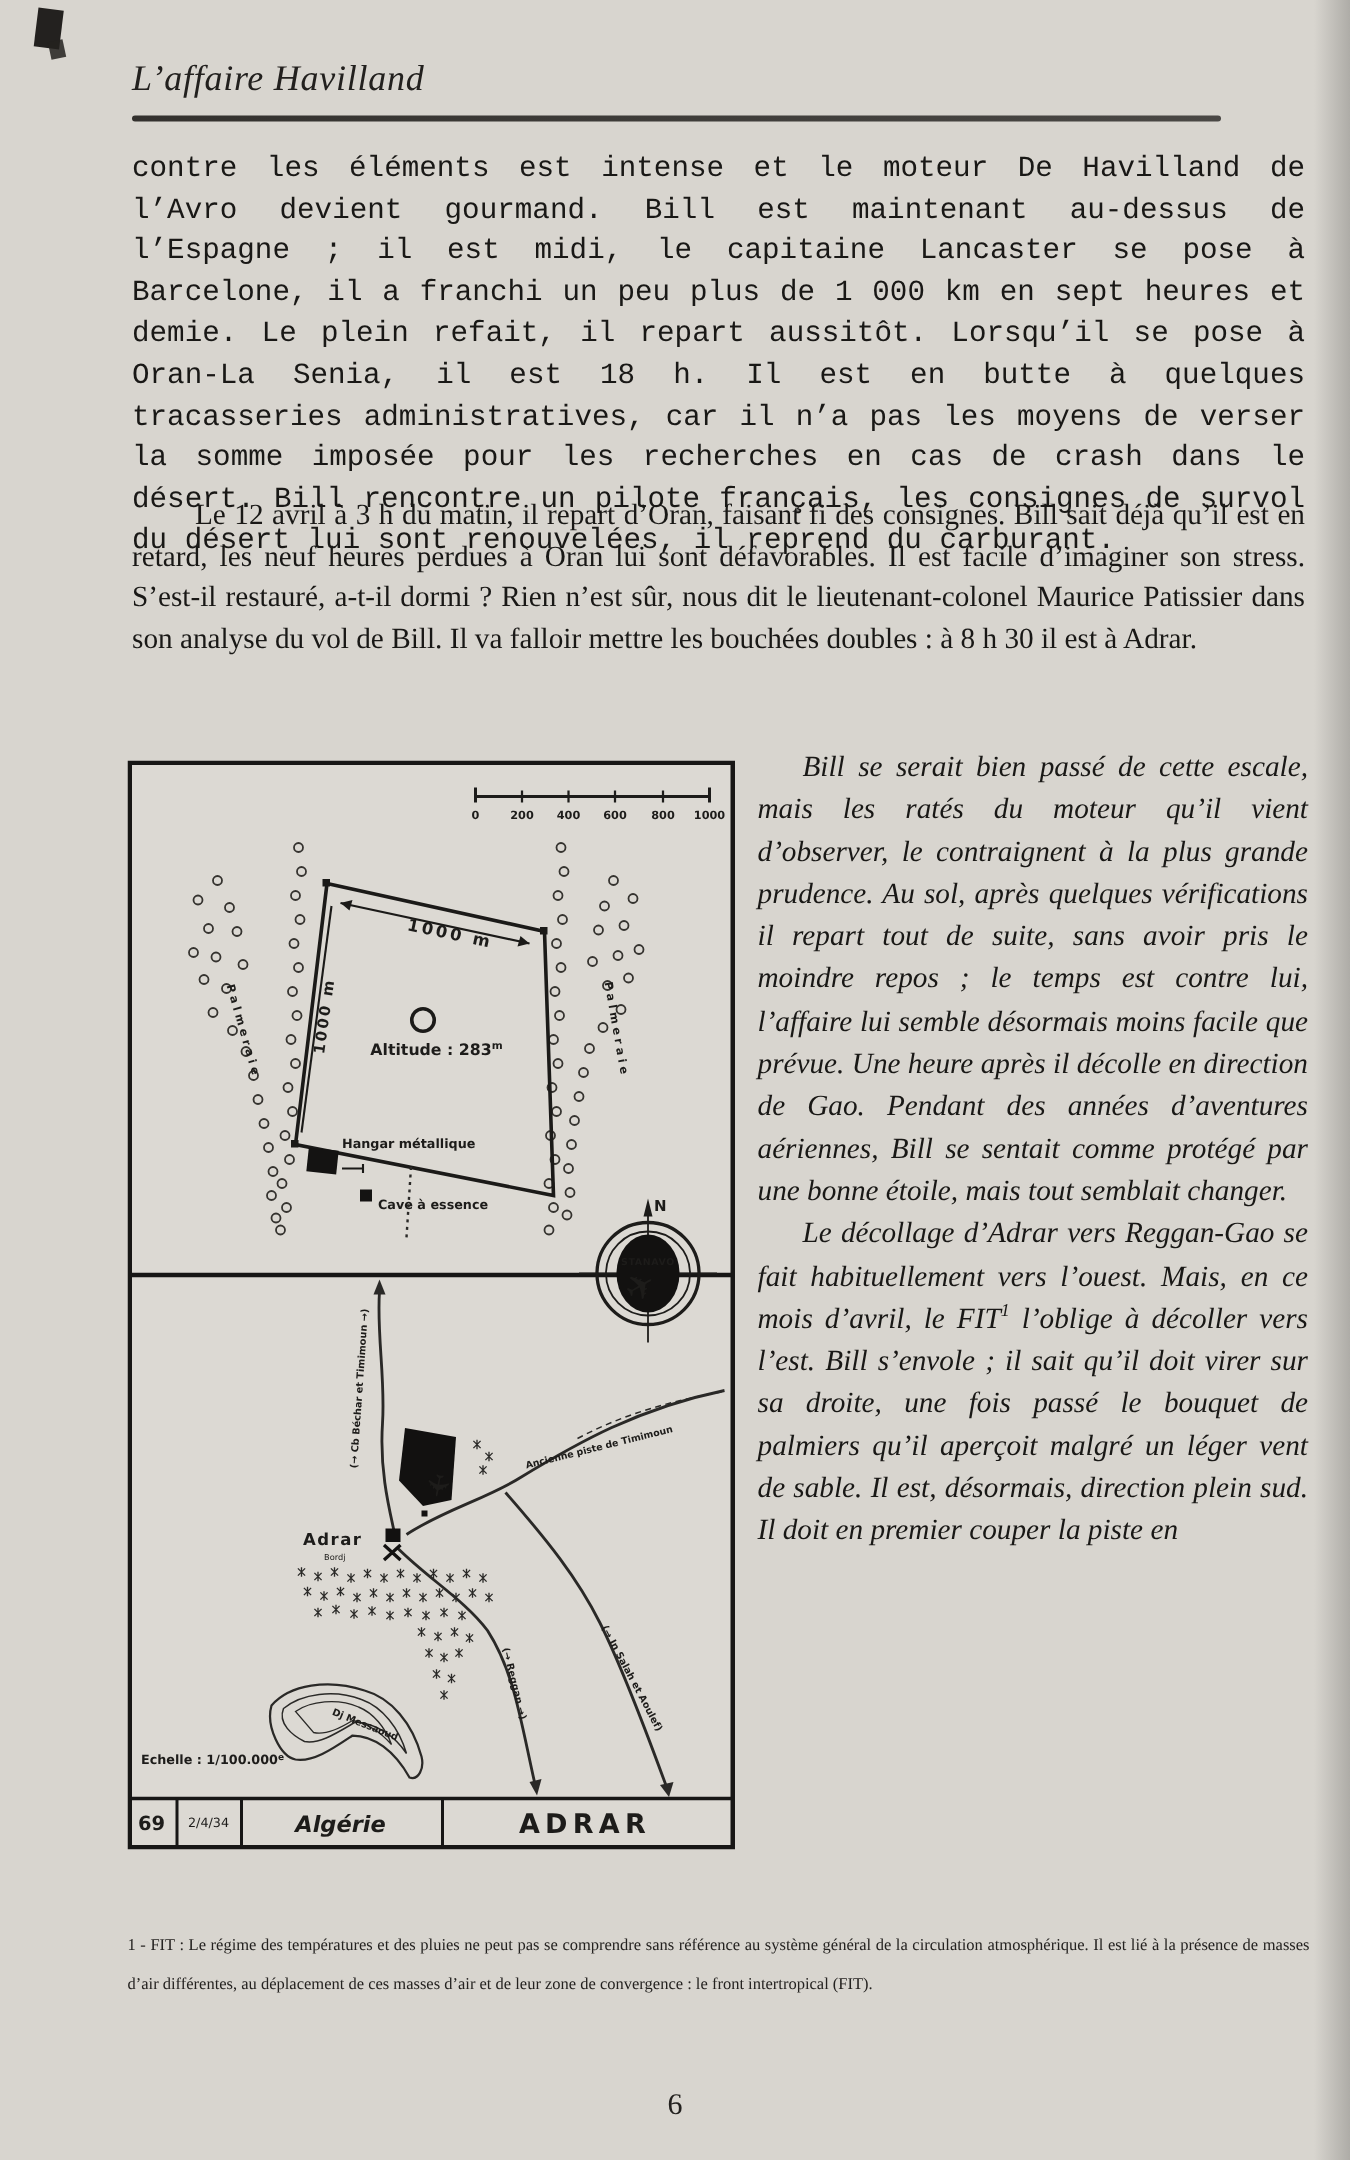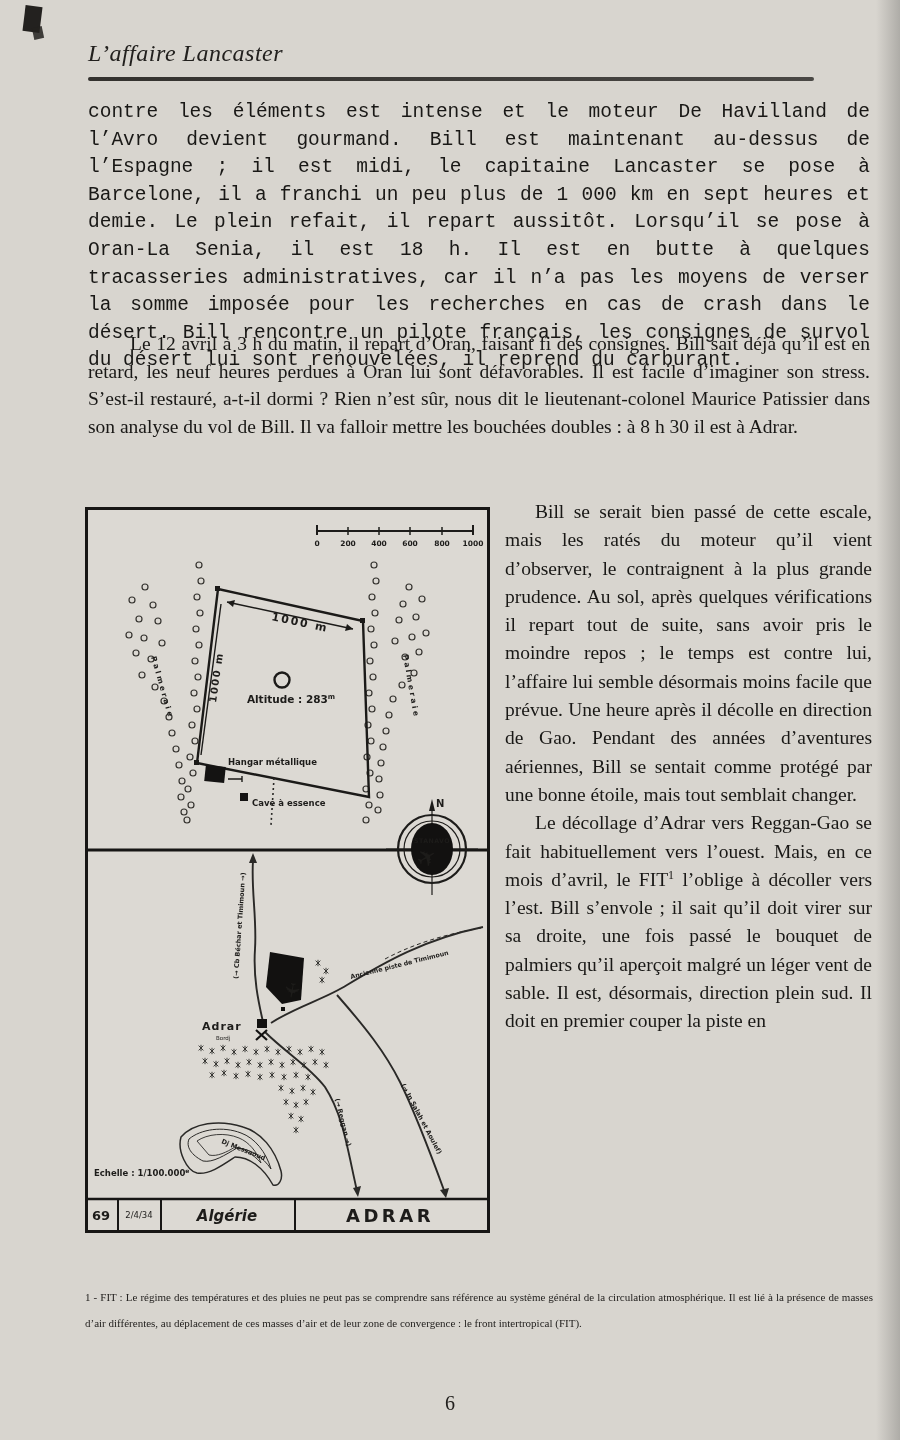--- a/index.html
+++ b/index.html
@@ -19,40 +19,40 @@
   .header-rule{position:absolute;left:88px;top:77px;width:726px;height:4px;
     background:linear-gradient(to right,#33312e,#4a4845);border-radius:2px;}
 
   .bodytext{position:absolute;text-align:justify;font-size:19.5px;line-height:27.6px;color:#191816;}
   .p1{left:88px;top:99px;width:782px;font-family:Liberation Mono, monospace;}
   .p2{left:88px;top:330px;width:782px;text-indent:42px;}
 
   .figure{position:absolute;left:85px;top:507px;width:405px;height:726px;}
 
   .right-col{position:absolute;left:505px;top:498px;width:367px;
-    text-align:justify;font-size:19.5px;line-height:28.3px;color:#191816;}
+    text-align:justify;font-size:19.5px;line-height:28.3px;color:#191816;font-style:italic;}
   .right-col p{margin:0;}
   .right-col p.indent{text-indent:30px;}
   .right-col sup{font-size:12px;line-height:0;}
 
   .footnote{position:absolute;left:85px;top:1284px;width:788px;
     text-align:justify;font-size:11px;line-height:26px;color:#242220;}
   .page-number{position:absolute;left:0;top:1392px;width:900px;text-align:center;
     font-size:20px;color:#22201e;}
 
   svg text{font-family:"DejaVu Sans", sans-serif;fill:#1d1c1a;}
 </style>
 </head>
 <body>
 
 <div class="edge-shadow"></div>
 <div class="scan-mark mark1"></div>
 <div class="scan-mark mark2"></div>
 
-<div class="running-header">L’affaire Lancaster</div>
+<div class="running-header">L’affaire Havilland</div>
 <div class="header-rule"></div>
 
 <div class="bodytext p1">contre les éléments est intense et le moteur De Havilland de l’Avro devient gourmand. Bill est maintenant au-dessus de l’Espagne ; il est midi, le capitaine Lancaster se pose à Barcelone, il a franchi un peu plus de 1 000 km en sept heures et demie. Le plein refait, il repart aussitôt. Lorsqu’il se pose à Oran-La Senia, il est 18 h. Il est en butte à quelques tracasseries administratives, car il n’a pas les moyens de verser la somme imposée pour les recherches en cas de crash dans le désert. Bill rencontre un pilote français, les consignes de survol du désert lui sont renouvelées, il reprend du carburant.</div>
 <div class="bodytext p2">Le 12 avril à 3 h du matin, il repart d’Oran, faisant fi des consignes. Bill sait déjà qu’il est en retard, les neuf heures perdues à Oran lui sont défavorables. Il est facile d’imaginer son stress. S’est-il restauré, a-t-il dormi ? Rien n’est sûr, nous dit le lieutenant-colonel Maurice Patissier dans son analyse du vol de Bill. Il va falloir mettre les bouchées doubles : à 8 h 30 il est à Adrar.</div>
 
 <div class="figure">
 <svg width="405" height="726" viewBox="0 0 405 726">
   <defs>
     <g id="palm">
           <path d="M-3,-3 L3,3 M3,-3 L-3,3 M0,-4 L0,4" stroke="#2a2927" stroke-width="1.1" fill="none"></path>

